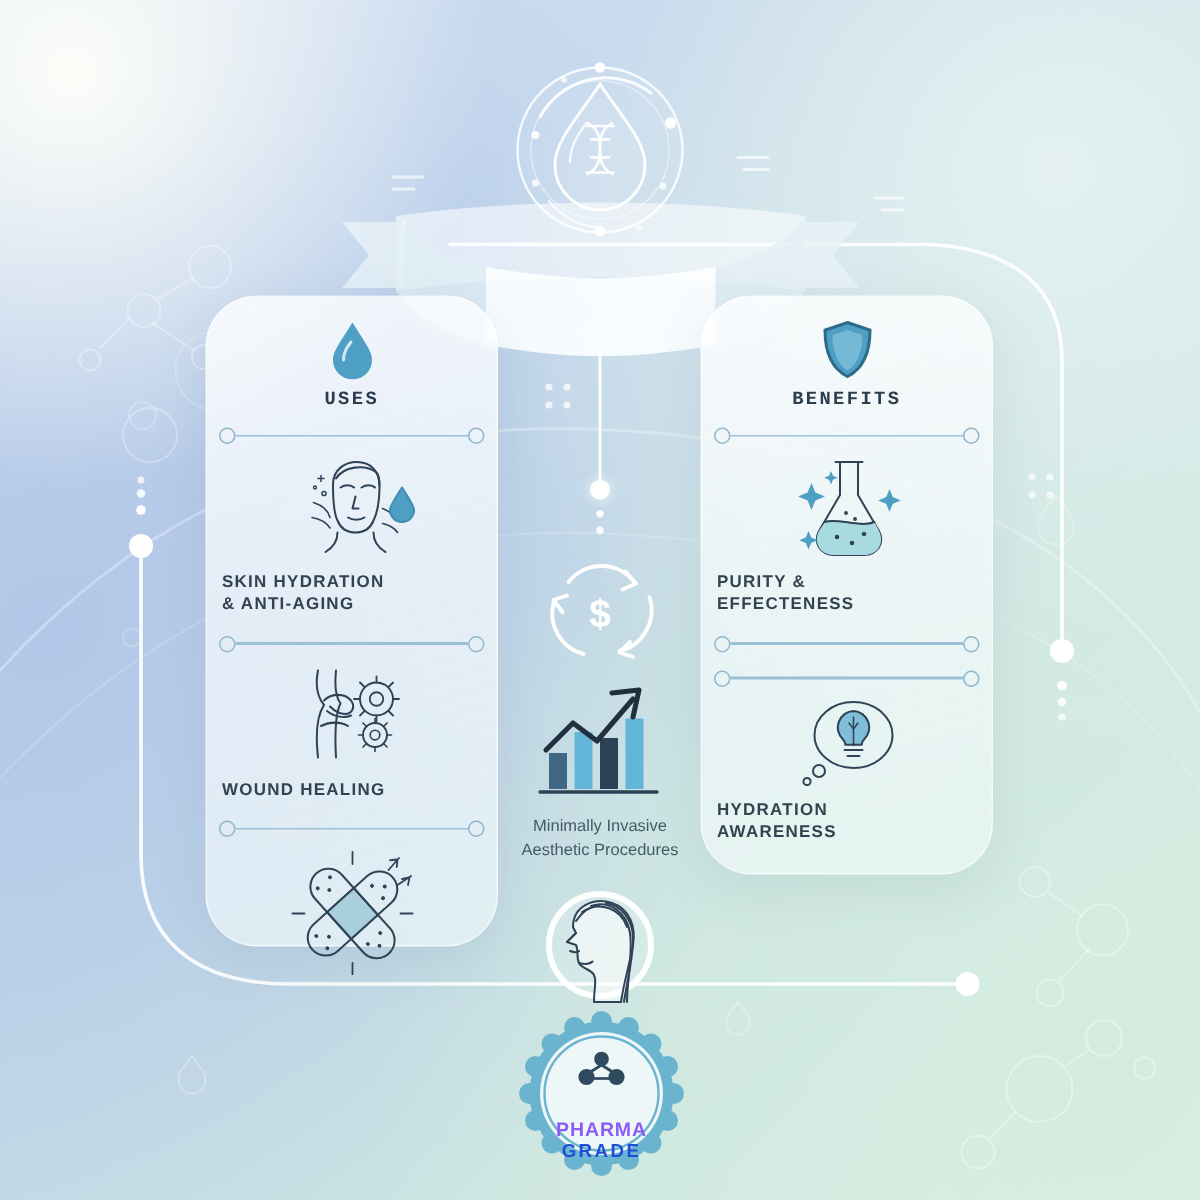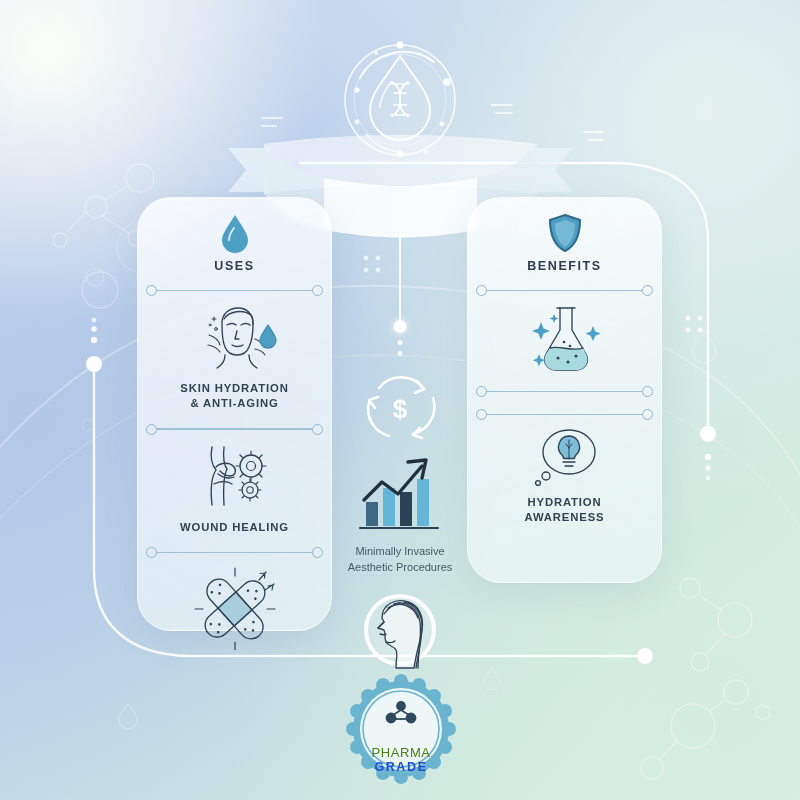--- a/index.html
+++ b/index.html
@@ -31,35 +31,35 @@
     border-radius:34px;
     background:linear-gradient(165deg, rgba(255,255,255,0.80) 0%, rgba(247,251,253,0.70) 45%, rgba(240,249,250,0.62) 100%);
     box-shadow:0 10px 34px rgba(90,125,150,0.13);
     border:1px solid rgba(255,255,255,0.55);
     backdrop-filter:blur(2px);
     padding-top:14px;
   }
   .card.left  { left:137px; top:197px; width:195px; height:434px; }
   .card.right { left:467px; top:197px; width:195px; height:386px; }
 
-  .card-head { text-align:center; }
+  .card-head { text-align:center;font-family:Liberation Mono, monospace; }
   .head-icon { height:42px; display:flex; align-items:center; justify-content:center; margin-bottom:5px; }
   .card-title {
     font-size:12.5px; font-weight:bold; letter-spacing:1.6px;
     color:#2c3d4f; text-align:center;
   }
 
   .divider { display:flex; align-items:center; padding:0 8px; margin:12px 0 4px 0; }
   .divider .dot {
     width:11px; height:11px; border-radius:50%;
     border:1.3px solid #8fb6cf; background:transparent; flex:none;
   }
   .divider .bar { flex:1; height:1.2px; background:#9cc0d4; }
 
-  .item { text-align:center; padding:2px 10px 0 10px; }
+  .item { text-align:left; padding:2px 10px 0 10px; }
   .item-icon { height:72px; display:flex; align-items:center; justify-content:center; }
   .item-label {
     font-size:11.3px; font-weight:bold; letter-spacing:0.85px;
     color:#32424f; line-height:1.35; margin-top:7px; white-space:pre-line;
   }
 
   
   .center-col { position:absolute; left:332px; top:232px; width:136px; height:400px; }
   .stem { position:absolute; left:50%; transform:translateX(-50%); top:0; width:2px; height:92px;
           background:rgba(255,255,255,0.92); }
@@ -76,21 +76,21 @@
     position:absolute; left:-6px; top:312px; width:148px; text-align:center;
     font-size:11px; color:#455a68; line-height:1.42; white-space:pre-line;
   }
   .face-icon { position:absolute; left:50%; top:352px; transform:translateX(-50%); }
 
   
   .badge { position:absolute; left:346px; top:674px; width:110px; height:110px; }
   .badge-txt { position:absolute; left:0; top:0; width:110px; height:110px;
                display:flex; flex-direction:column; align-items:center; justify-content:center;
                padding-top:16px; }
-  .badge-line1 { font-size:13px; font-weight:normal; letter-spacing:0.6px; color:#4d7c0f;margin-top:44px; }
+  .badge-line1 { font-size:13px; font-weight:bold; letter-spacing:0.6px; color:#8b5cf6;margin-top:44px; }
   .badge-line2 { font-size:12.5px; font-weight:bold; letter-spacing:1.6px; color:#1d4ed8; }
 </style>
 </head>
 <body>
 
 <div class="bg-layer">
   <svg width="800" height="800" viewBox="0 0 800 800">
 
     <path d="M-20 470 C 120 300 300 260 520 300 C 700 332 790 430 820 520" stroke="rgba(255,255,255,0.30)" stroke-width="2" fill="none"></path>
     <path d="M-20 540 C 140 360 320 330 540 372 C 720 406 800 500 830 590" stroke="rgba(255,255,255,0.18)" stroke-width="1.4" fill="none"></path>
@@ -371,20 +371,22 @@
             <circle cx="48" cy="44" r="1.3"></circle>
         </g>
         <g fill="#4e9fc4" stroke="none">
           <path d="M19 20 l 2.6 6.4 l 6.4 2.6 l -6.4 2.6 l -2.6 6.4 l -2.6 -6.4 l -6.4 -2.6 l 6.4 -2.6 z"></path>
           <path d="M71 24 l 2.2 5.4 l 5.4 2.2 l -5.4 2.2 l -2.2 5.4 l -2.2 -5.4 l -5.4 -2.2 l 5.4 -2.2 z"></path>
           <path d="M17 52 l 1.8 4.4 l 4.4 1.8 l -4.4 1.8 l -1.8 4.4 l -1.8 -4.4 l -4.4 -1.8 l 4.4 -1.8 z"></path>
           <path d="M32 12 l 1.3 3.2 l 3.2 1.3 l -3.2 1.3 l -1.3 3.2 l -1.3 -3.2 l -3.2 -1.3 l 3.2 -1.3 z"></path>
         </g>
       </svg>
     </div>
+    <div class="item-label">PURITY &amp;
+EFFECTENESS</div>
   </div>
 
   <div class="divider">
     <span class="dot"></span>
     <span class="bar"></span>
     <span class="dot"></span>
   </div>
 
 
   <div class="divider">

